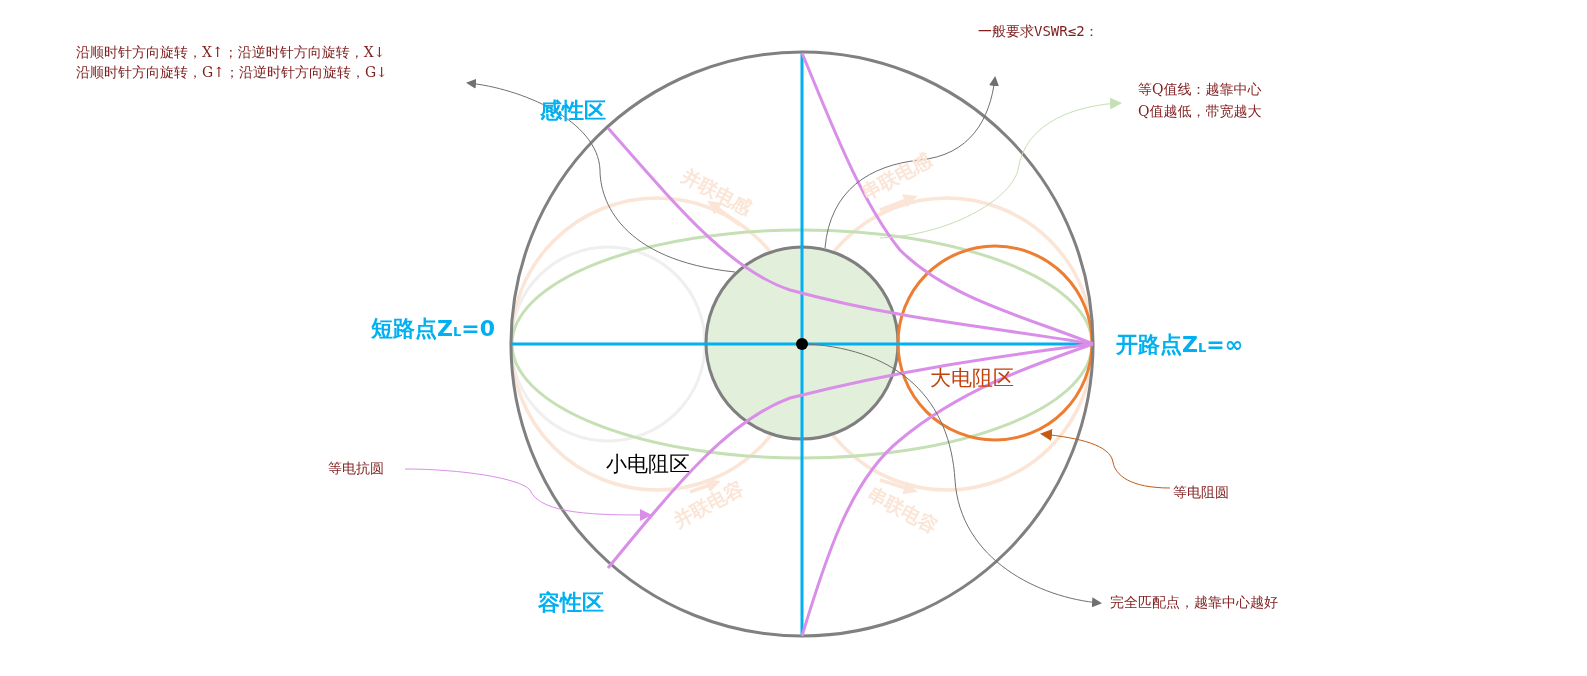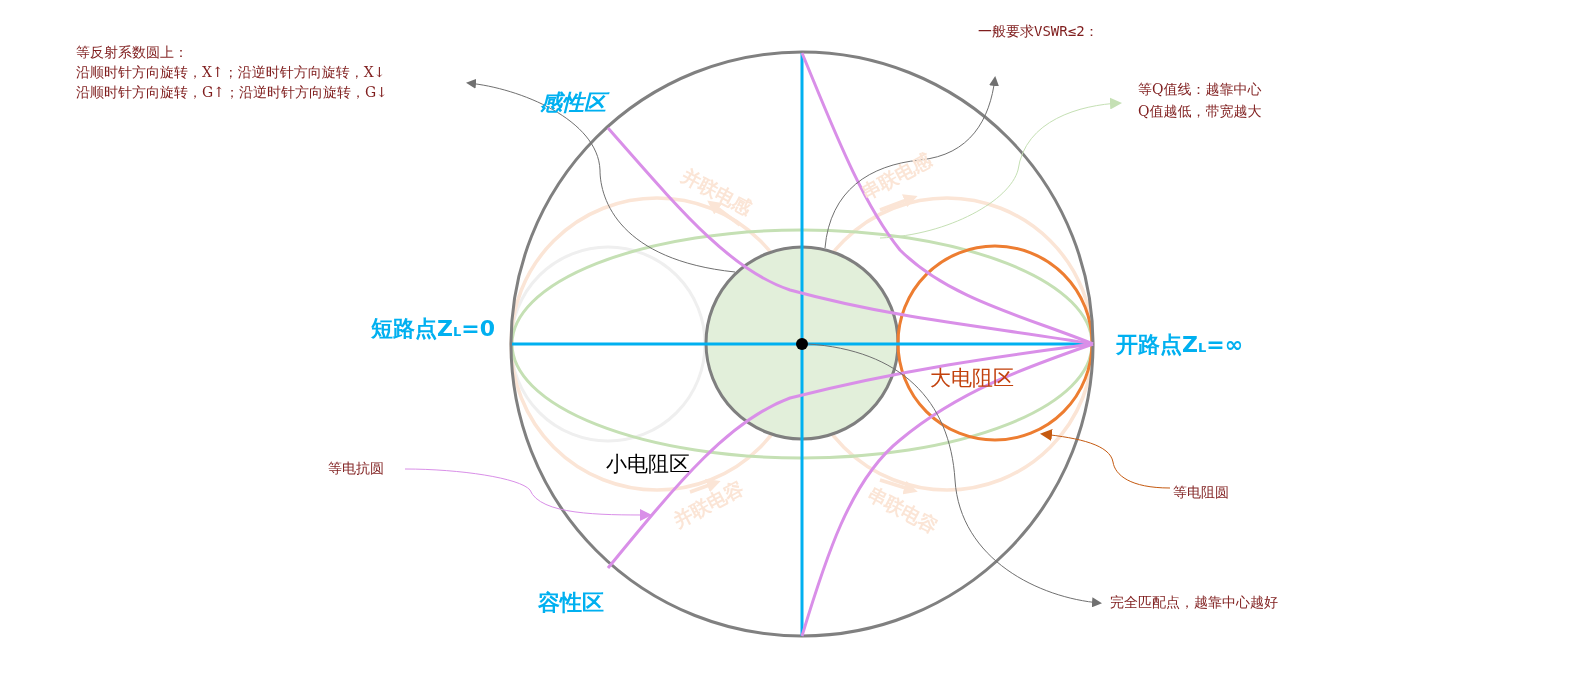--- a/index.html
+++ b/index.html
@@ -73,21 +73,20 @@
 
   <path d="M808,344 C900,350 950,400 955,480 C960,560 1040,598 1100,603" fill="none" stroke="#707070" stroke-width="1" marker-end="url(#arrGray)"></path>
 
   <text x="680" y="180" transform="rotate(28 680 180)" font-family="DejaVu Sans, sans-serif" font-size="19" font-weight="bold" fill="#fbe5d6">并联电感</text>
   <text x="866" y="200" transform="rotate(-28 866 200)" font-family="DejaVu Sans, sans-serif" font-size="19" font-weight="bold" fill="#fbe5d6">串联电感</text>
   <text x="678" y="528" transform="rotate(-28 678 528)" font-family="DejaVu Sans, sans-serif" font-size="19" font-weight="bold" fill="#fbe5d6">并联电容</text>
   <text x="866" y="498" transform="rotate(28 866 498)" font-family="DejaVu Sans, sans-serif" font-size="19" font-weight="bold" fill="#fbe5d6">串联电容</text>
 </svg>
 
 <div class="note" style="left:76px; top:42px;">
-  <div>等反射系数圆上：</div>
   <div>沿顺时针方向旋转，X↑；沿逆时针方向旋转，X↓</div>
   <div>沿顺时针方向旋转，G↑；沿逆时针方向旋转，G↓</div>
 </div>
 
 <div class="note note-mono" style="left:978px; top:20px; line-height:22px;">
   <div>一般要求VSWR≤2：</div>
 </div>
 
 <div class="note" style="left:1138px; top:78px; line-height:22px;">
   <div>等Q值线：越靠中心</div>
@@ -97,17 +96,17 @@
 <div class="note" style="left:328px; top:458px;">等电抗圆</div>
 <div class="note" style="left:1173px; top:474px;margin-top:8px;">等电阻圆</div>
 <div class="note" style="left:1110px; top:592px;">完全匹配点，越靠中心越好</div>
 
 <div class="big-label" style="left:371px; top:314px;">
   <span>短路点Z</span><span class="sub">L</span><span>=0</span>
 </div>
 <div class="big-label" style="left:1116px; top:330px;">
   <span>开路点Z</span><span class="sub">L</span><span>=∞</span>
 </div>
-<div class="big-label" style="left:540px; top:88px;font-style:italic;">感性区</div>
+<div class="big-label" style="left:540px; top:96px;">感性区</div>
 <div class="big-label" style="left:538px; top:588px;">容性区</div>
 
 <div class="zone-label" style="left:606px; top:430px; color:#000000;margin-top:20px;">小电阻区</div>
 <div class="zone-label" style="left:930px; top:364px; color:#c2410c;">大电阻区</div>
 
 </body></html>

